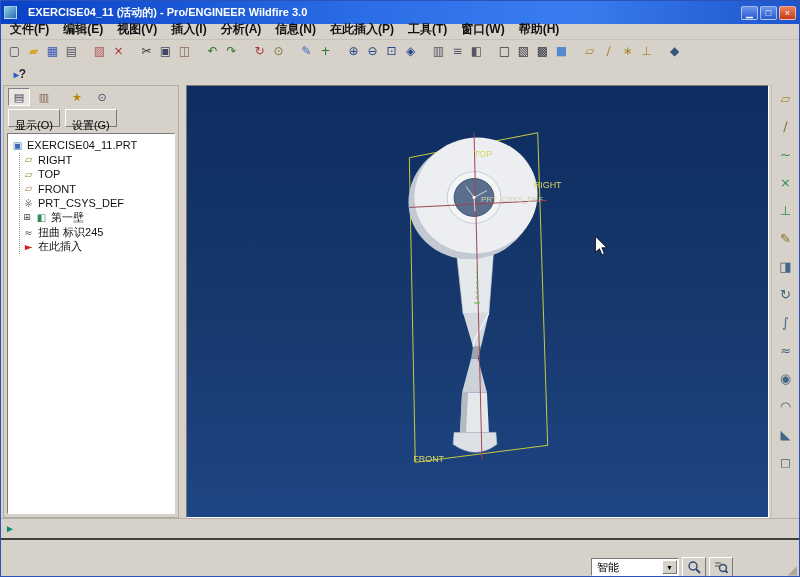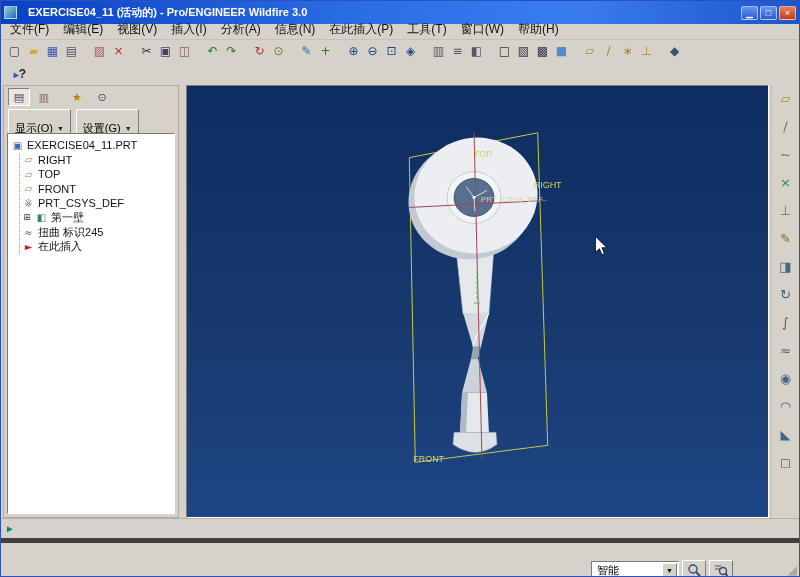--- a/index.html
+++ b/index.html
@@ -15,21 +15,21 @@
     background:linear-gradient(135deg,#8ecfe8,#2a6ab0); border:1px solid rgba(255,255,255,.5); }
   .title-text { color:#fff; font-weight:bold; font-size:11px; flex:1; white-space:nowrap; overflow:hidden; }
   .win-btns { display:flex; gap:2px; }
   .wbtn { width:17px; height:14px; font-size:9px; line-height:12px; text-align:center; color:#fff;
     border:1px solid rgba(255,255,255,.55); border-radius:2px;
     background:linear-gradient(#6a95ea,#2a5ad0); cursor:default; }
   .wbtn.close { background:linear-gradient(#e8825a,#c83a1a); }
 
   
   .menubar { position:absolute; top:19px; left:0; right:0; height:20px; display:flex; align-items:center;
-    padding-left:2px; border-bottom:1px solid #c6c2b9; }
+    padding-left:2px; border-bottom:1px solid #c6c2b9;font-weight:bold; }
   .menu-item { font-size:12px; padding:2px 7px; color:#111; white-space:nowrap; }
 
   
   .toolbar { position:absolute; top:39px; left:0; right:0; height:23px; display:flex; align-items:center; padding-left:4px; }
   .tb-group { display:flex; align-items:center; margin-right:9px; }
   .tb-btn { width:19px; height:19px; border:1px solid transparent; background:transparent; font-size:12px;
     text-align:center; line-height:17px; padding:0; cursor:default;
     font-family:"DejaVu Sans","Liberation Sans",sans-serif; }
   .toolbar2 { position:absolute; top:62px; left:0; right:0; height:22px; display:flex; align-items:center; padding-left:6px; }
   .help-btn { width:26px; height:19px; border:1px solid transparent; background:transparent; font-size:12px;
@@ -39,22 +39,22 @@
   
   .left-panel { position:absolute; left:2px; top:84px; width:176px; height:433px;
     background:#d6d2c9; border:1px solid #b0aca3; }
   .panel-tabs { height:22px; display:flex; align-items:center; gap:3px; padding:2px 4px; }
   .panel-tab { width:22px; height:18px; font-size:11px; text-align:center; line-height:15px;
     border:1px solid #d6d2c9; background:transparent; padding:0; cursor:default;
     font-family:"DejaVu Sans","Liberation Sans",sans-serif; }
   .panel-tab.active { border-color:#808080 #fff #fff #808080; background:#e9e6df; }
   .panel-tab.gap { margin-left:8px; }
   .panel-controls { height:22px; display:flex; gap:5px; padding:1px 4px; }
-  .panel-btn { font-size:11px; height:18px; padding:18px 6px; background:#d6d2c9; border:1px solid;
-    border-color:#fff #7a7a7a #7a7a7a #fff; display:flex; align-items:center; gap:4px; cursor:default; }
+  .panel-btn { font-size:11px; height:18px; padding:8px 6px; background:#d6d2c9; border:1px solid;
+    border-color:#fff #7a7a7a #7a7a7a #fff; display:flex; align-items:center; gap:4px; cursor:default;flex-direction:column; }
   .dd { font-size:7px; color:#222; }
   .model-tree { position:absolute; top:47px; left:3px; right:3px; bottom:3px; background:#fff;
     border:1px solid; border-color:#7a7a7a #fff #fff #7a7a7a; overflow:hidden; padding:4px 3px; font-size:11px; }
   .tree-row { display:flex; align-items:center; gap:3px; height:14.5px; white-space:nowrap; cursor:default; }
   .tree-children { margin-left:8px; border-left:1px dotted #999; padding-left:2px; }
   .tree-icon { width:13px; text-align:center; font-size:10px;
     font-family:"DejaVu Sans","Liberation Sans",sans-serif; }
   .expander { width:10px; font-size:9px; line-height:9px; color:#444; text-align:center; }
   .tree-label { color:#111; }
 
@@ -71,21 +71,21 @@
     border-left:1px solid #c6c2b9; }
   .rt-btn { width:22px; height:20px; border:1px solid transparent; background:transparent; font-size:13px;
     line-height:18px; text-align:center; padding:0; cursor:default;
     font-family:"DejaVu Sans","Liberation Sans",sans-serif; }
 
   
   .statusbar { position:absolute; left:0; top:517px; width:100%; height:20px; display:flex; align-items:center;
     gap:5px; padding-left:4px; border-top:1px solid #b5b1a8; font-size:11px; background:#d6d2c9; color:#111; }
   .status-icon { color:#0a8a72; font-size:10px; }
   .bottombar { position:absolute; left:0; top:537px; width:100%; height:40px; background:#d6d2c9;
-    border-top:5px solid #404040; }
+    border-top:2px solid #404040; }
   .bb-right { position:absolute; right:66px; top:17px; display:flex; align-items:center; gap:3px; }
   .combo { width:88px; height:18px; background:#fff; border:1px solid; border-color:#7a7a7a #fff #fff #7a7a7a;
     display:flex; align-items:center; font-size:11px; padding-left:5px; position:relative; cursor:default; }
   .combo-arrow { position:absolute; right:1px; top:1px; bottom:1px; width:15px; background:#d6d2c9;
     border:1px solid; border-color:#fff #7a7a7a #7a7a7a #fff; font-size:7px;
     display:flex; align-items:center; justify-content:center; }
   .bb-btn { width:24px; height:20px; background:#d6d2c9; border:1px solid; border-color:#fff #7a7a7a #7a7a7a #fff;
     display:flex; align-items:center; justify-content:center; padding:0; cursor:default; }
   .corner { position:absolute; right:2px; bottom:1px; color:#aca89e; font-size:12px; }
 </style>

